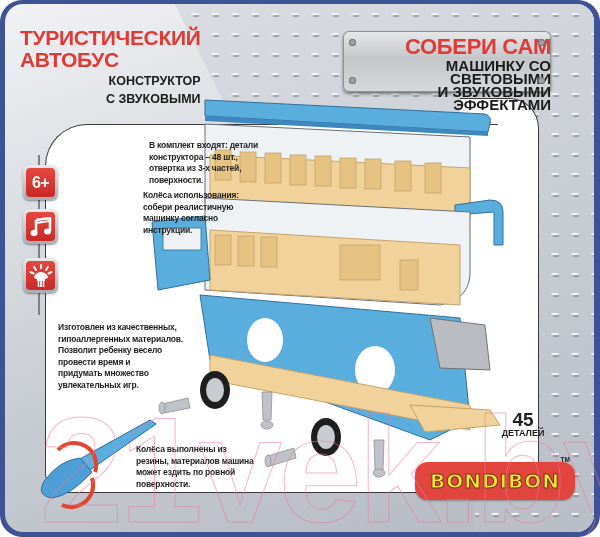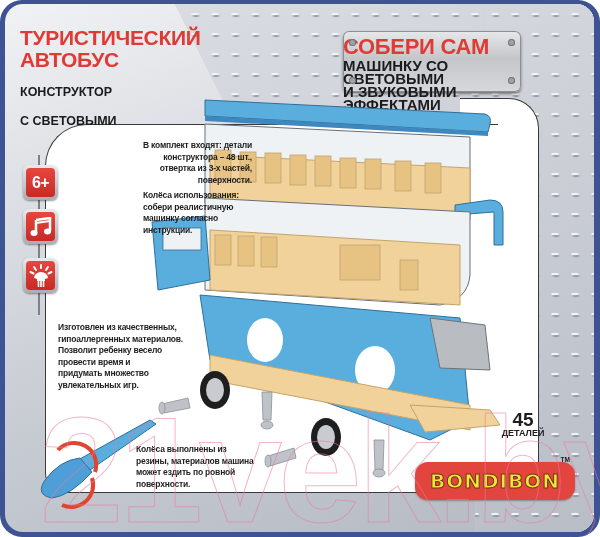--- a/index.html
+++ b/index.html
@@ -33,28 +33,28 @@
     border-top:1.5px solid #3a3a3a; border-left:1.5px solid #3a3a3a; border-bottom:1.5px solid #3a3a3a;
   }
   .white-right {
     position:absolute; left:460px; top:98px; width:78px; height:393px;
     background:#ffffff; border-top-right-radius:30px;
     border-top:1.5px solid #3a3a3a; border-right:1.5px solid #3a3a3a;
   }
 
   .title-block { position:absolute; left:20px; top:27px; }
   .title-red { color:#e03a35; font-weight:bold; font-size:21px; line-height:22px; letter-spacing:-0.3px; }
-  .title-sub { color:#1b1b1b; font-weight:bold; font-size:12.5px; line-height:15px; margin-top:14px; }
+  .title-sub { color:#1b1b1b; font-weight:bold; font-size:12.5px; line-height:15px; margin-top:3px;text-align:right; }
 
   .badge {
-    position:absolute; left:343px; top:31px; width:178px; height:61px;
+    position:absolute; left:343px; top:31px; width:208px; height:61px;
     border-radius:6px;
     background:linear-gradient(180deg,#e7e8ea 0%,#c4c6ca 45%,#d6d8db 100%);
     box-shadow:0 2px 3px rgba(0,0,0,0.45), inset 0 0 0 1px #8c9097;
-    text-align:left;
+    text-align:right;
   }
   .badge .screw { position:absolute; width:7px; height:7px; border-radius:50%; background:#9fa3a9; box-shadow:inset 0 0 0 1px #70747a; }
   .badge-title { color:#e03a35; font-weight:bold; font-size:22px; line-height:24px; margin-top:4px; letter-spacing:-0.3px; }
   .badge-sub { color:#1b1b1b; font-weight:bold; font-size:15px; line-height:13px; }
 
   .icons-rail { position:absolute; left:38px; top:155px; width:2px; height:160px; background:#7d8088; }
   .icon-tile {
     position:absolute; left:23px; width:35px; height:35px; border-radius:6px;
     background:linear-gradient(180deg,#e9eaec,#a9acb2);
     box-shadow:0 1px 2px rgba(0,0,0,0.4);
@@ -101,21 +101,21 @@
     <div class="plate plate-strip"></div>
   </div>
 
   <div class="white-right"></div>
   <div class="white-area"></div>
 
   <div class="title-block">
     <div class="title-red">ТУРИСТИЧЕСКИЙ</div>
     <div class="title-red">АВТОБУС</div>
     <div class="title-sub">КОНСТРУКТОР</div>
-    <div class="title-sub">С СВЕТОВЫМИ</div>
+    <div class="title-sub">С ЗВУКОВЫМИ</div>
   </div>
 
   <div class="badge">
     <span class="screw" style="left:6px;top:8px;"></span>
     <span class="screw" style="right:6px;top:8px;"></span>
     <span class="screw" style="left:6px;bottom:8px;"></span>
     <span class="screw" style="right:6px;bottom:8px;"></span>
     <div class="badge-title">СОБЕРИ САМ</div>
     <div class="badge-sub">МАШИНКУ СО СВЕТОВЫМИ</div>
     <div class="badge-sub">И ЗВУКОВЫМИ ЭФФЕКТАМИ</div>
@@ -219,21 +219,21 @@
       <path d="M374 440 L384 440 L383 470 L375 470 Z"></path>
         <ellipse cx="379" cy="473" rx="6" ry="4"></ellipse>
     </g>
 
     <path d="M150 420 L156 424 L90 470 L78 460 Z" fill="#5aaede" stroke="#2f6f9a" stroke-width="1"></path>
     <path d="M80 458 Q60 460 45 480 Q35 495 52 498 Q70 496 92 472 Z" fill="#4e9fd8" stroke="#2f6f9a" stroke-width="1"></path>
     <path d="M58 450 A22 22 0 0 1 95 472" stroke="#e0462f" stroke-width="4" fill="none"></path>
     <path d="M92 478 A22 22 0 0 1 62 505" stroke="#e0462f" stroke-width="4" fill="none"></path>
   </svg>
 
-  <div class="txt" style="left:143px; top:140px;text-align:right;">
+  <div class="txt" style="left:149px; top:140px;">
     <div>В комплект входят: детали</div>
     <div>конструктора – 48 шт.,</div>
     <div>отвертка из 3-х частей,</div>
     <div>поверхности.</div>
   </div>
   <div class="txt" style="left:143px; top:190px;">
     <div>Колёса использования:</div>
     <div>собери реалистичную</div>
     <div>машинку согласно</div>
     <div>инструкции.</div>

